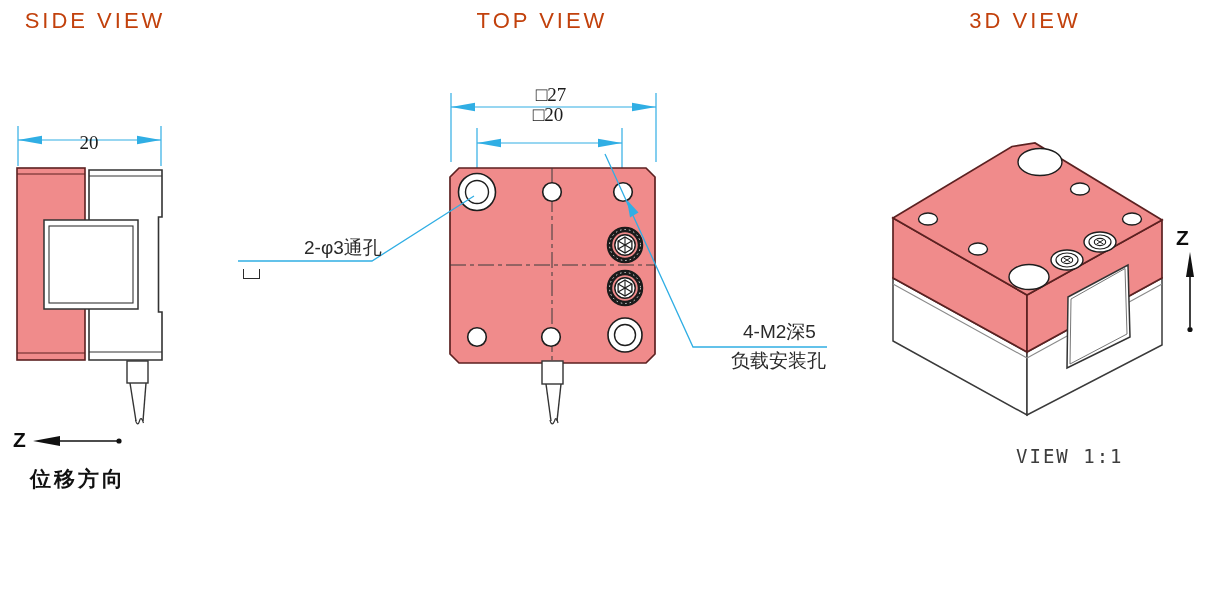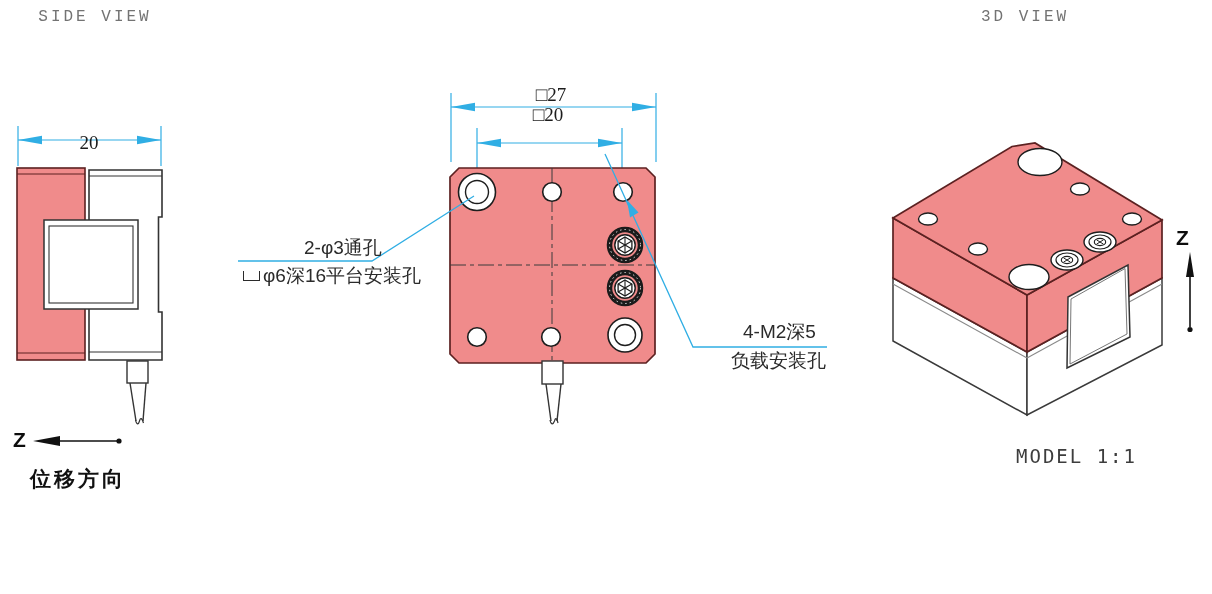--- a/index.html
+++ b/index.html
@@ -1,21 +1,21 @@
 <!DOCTYPE html>
 <html><head>
 <meta charset="utf-8">
 <style>
   html,body{margin:0;padding:0;background:#fff;}
   #canvas{position:relative;width:1212px;height:594px;background:#fff;overflow:hidden;
           font-family:"Liberation Sans",sans-serif;}
   svg{position:absolute;left:0;top:0;}
   .overlay{position:absolute;white-space:nowrap;}
-  .cad-title{font-family:Liberation Mono, monospace;font-size:16px;font-weight:400;
-             color:#737373;letter-spacing:3px;transform:translateX(-50%);}
+  .cad-title{font-family:Liberation Sans, sans-serif;font-size:22px;font-weight:400;
+             color:#c2410c;letter-spacing:3px;transform:translateX(-50%);}
   .dim-text{font-family:"Liberation Serif","DejaVu Sans",serif;font-size:19px;color:#1c1c1c;
             transform:translateX(-50%);}
   .callout{font-family:"Liberation Sans","DejaVu Sans",sans-serif;font-size:19px;color:#2b2b2b;}
   .axis-z{font-family:"Liberation Sans",sans-serif;font-size:21px;font-weight:700;color:#0d0d0d;}
   .axis-caption{font-family:Liberation Serif, serif;font-size:21px;font-weight:700;
                 color:#111;letter-spacing:3px;text-align:right;}
   .cable-label{font-family:"Liberation Sans",sans-serif;font-size:18px;font-weight:600;color:#111;
                word-spacing:3px;transform:translateX(-50%);}
   .model-label{font-family:"DejaVu Sans Mono",monospace;font-size:19px;color:#3d3d3d;letter-spacing:2px;}
   .cbore-sym{display:inline-block;width:15px;height:9px;margin-right:3px;margin-bottom:1px;
@@ -192,34 +192,35 @@
 
     <g>
       <line x1="1190" y1="262" x2="1190" y2="327" stroke="#111" stroke-width="1.6"></line>
       <polygon points="1190,252 1186,277 1194,277" fill="#111"></polygon>
       <circle cx="1190" cy="329.5" r="2.6" fill="#111"></circle>
     </g>
   </g>
 </svg>
 
 <div class="overlay cad-title" style="left:95px;top:8px;">SIDE VIEW</div>
+<div class="overlay cad-title" style="left:542px;top:8px;">TOP VIEW</div>
 <div class="overlay cad-title" style="left:1025px;top:8px;">3D VIEW</div>
 
 <div class="overlay dim-text" style="left:89px;top:132px;">20</div>
 <div class="overlay dim-text" style="left:551px;top:84px;">□27</div>
 <div class="overlay dim-text" style="left:548px;top:104px;">□20</div>
 
 <div class="overlay callout" style="left:259px;top:235px;margin-left:45px;">2-φ3通孔</div>
 <div class="overlay callout" style="left:243px;top:263px;">
-  <span class="cbore-sym"></span><span>φ6深16平台安装孔</span>
+  <span class="cbore-sym"></span>
 </div>
 
 <div class="overlay callout" style="left:743px;top:319px;">4-M2深5</div>
 <div class="overlay callout" style="left:731px;top:348px;">负载安装孔</div>
 
 
 <div class="overlay axis-z" style="left:13px;top:428px;">Z</div>
 <div class="overlay axis-caption" style="left:30px;top:465px;">位移方向</div>
 
 <div class="overlay axis-z" style="left:1176px;top:226px;">Z</div>
-<div class="overlay model-label abs-left" style="left:1016px;top:445px;">MODEL 1:1</div>
+<div class="overlay model-label abs-left" style="left:1016px;top:445px;">VIEW 1:1</div>
 
 </div>
 
 </body></html>

